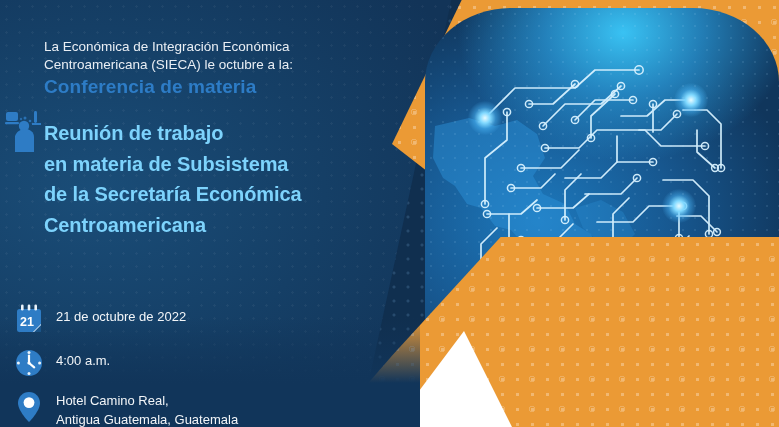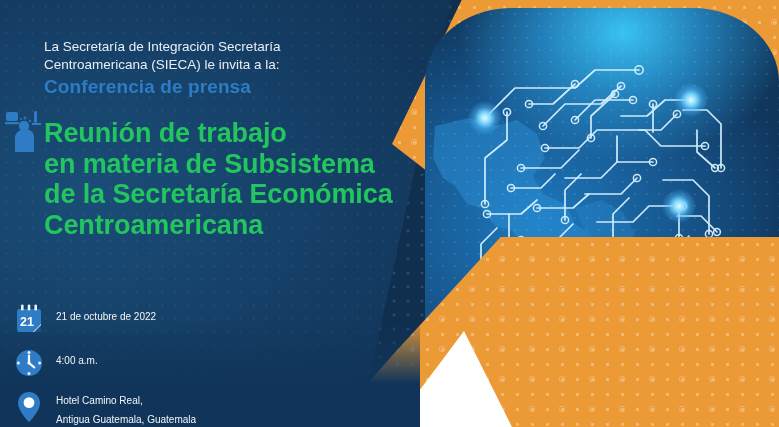--- a/index.html
+++ b/index.html
@@ -113,32 +113,32 @@
     display:block;color:#2d7cc6;font-size:19px;line-height:24px;
     font-weight:700;margin-top:1px;letter-spacing:.1px;
   }
 
   .ip-icon{
     position:absolute;left:2px;top:106px;width:44px;height:46px;
   }
 
   .title{
     position:absolute;left:44px;top:118px;width:350px;
-    color:#22c55e;font-size:27px;line-height:30.5px;
+    color:#7dd3fc;font-size:20px;line-height:30.5px;
     font-weight:700;letter-spacing:-.1px;
   }
   .title .l{display:block;white-space:nowrap;}
 
   
   .details{position:absolute;left:12px;top:302px;width:400px;}
   .drow{position:relative;min-height:38px;margin-bottom:6px;}
   .drow .ic{position:absolute;left:0;top:0;width:34px;height:34px;}
   .drow .tx{
     position:absolute;left:44px;top:5px;
-    color:#f2f5f8;font-size:10px;line-height:19px;font-weight:400;
+    color:#f2f5f8;font-size:13px;line-height:19px;font-weight:400;
     white-space:pre-line;
   }
   .drow.loc .tx{top:1px;}
 </style>
 </head>
 <body>
 
 <div id="poster">
 
   <div class="bg-base"></div>
@@ -287,23 +287,23 @@
 
   <div class="orange-bottom">
     <div class="orange-dots"></div>
   </div>
   <div class="white-wedge"></div>
   <div class="navy-foot"></div>
 
   <div class="content">
 
     <div class="kicker">
-      <span>La Secretaría de Integración Secretaría</span><br>
-      <span>Centroamericana (SIECA)  le invita a la:</span>
-      <span class="accent">Conferencia de prensa</span>
+      <span>La Económica de Integración Económica</span><br>
+      <span>Centroamericana (SIECA)  le octubre a la:</span>
+      <span class="accent">Conferencia de materia</span>
     </div>
 
     <svg class="ip-icon" viewBox="0 0 44 46">
       <g fill="#2e7cc5">
         <rect x="4" y="6" width="12" height="9" rx="2"></rect>
         <rect x="3" y="16" width="14" height="2.2" rx="1"></rect>
         <rect x="32" y="5" width="3" height="12" rx="1.4"></rect>
         <path d="M30,17 h9 v2 h-9 z"></path>
         <circle cx="22" cy="20" r="5.2"></circle>
         <rect x="20" y="24" width="4" height="3.6" rx="1"></rect>

